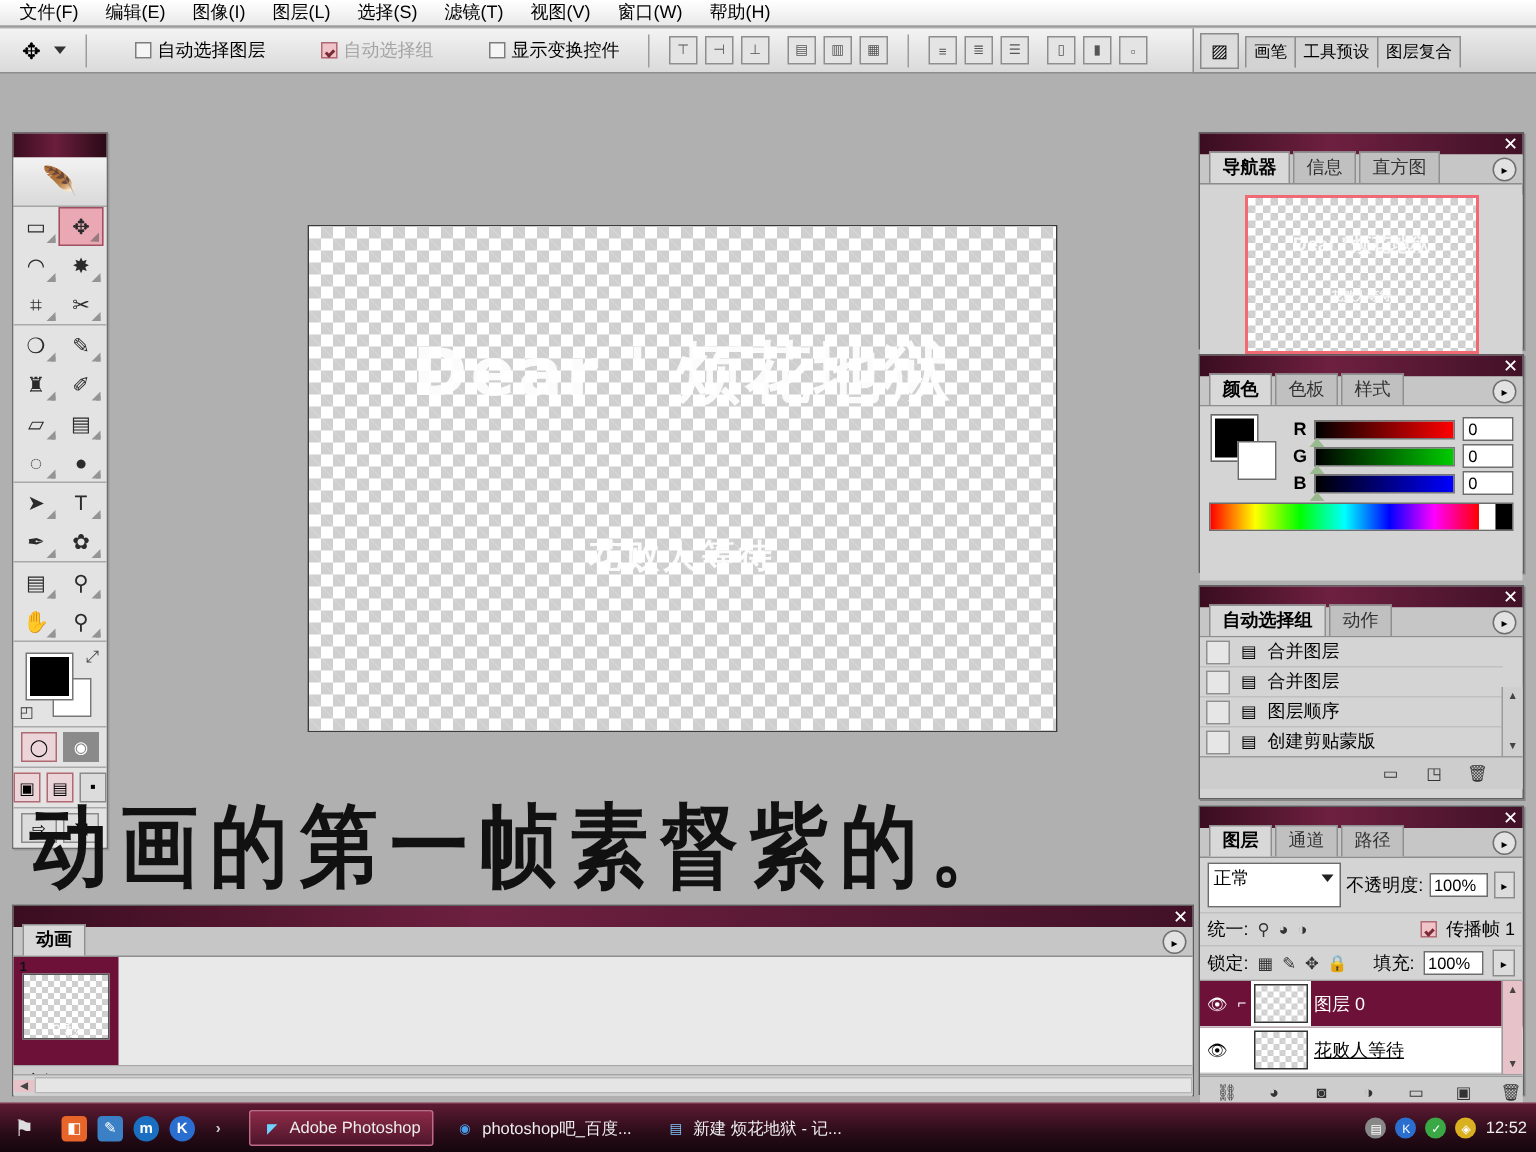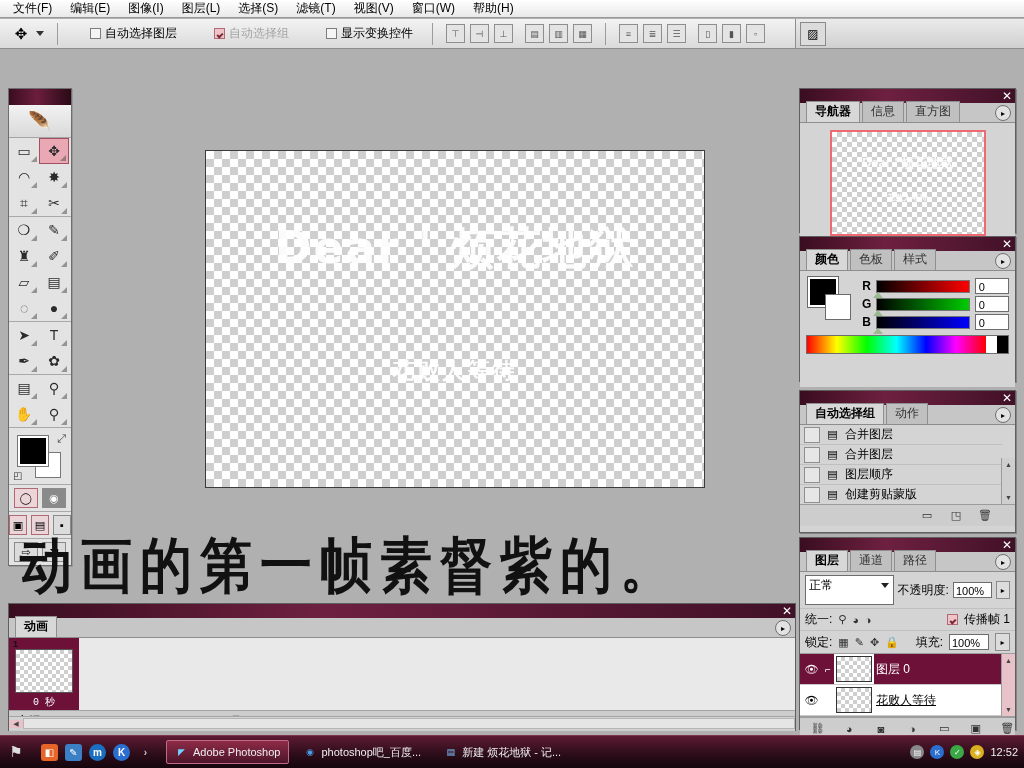--- a/index.html
+++ b/index.html
@@ -207,21 +207,21 @@
     background:#d4d4d4;border:1px solid #5f5f5f;box-sizing:border-box;}
   .anim-frames{height:72px;background:#e9e9e9;border-bottom:1px solid #a5a5a5;display:flex;}
   .frame{width:70px;height:72px;background:#6d1139;box-sizing:border-box;padding:2px;
     position:relative;color:#fff;}
   .frame-num{font-size:9px;font-weight:bold;color:#111;position:absolute;left:4px;top:1px;z-index:2;}
   .frame-thumb{margin:9px auto 0;width:56px;height:42px;border:1px solid #555;
     background-image:
       linear-gradient(45deg,#cfcfcf 25%,transparent 25%,transparent 75%,#cfcfcf 75%),
       linear-gradient(45deg,#cfcfcf 25%,transparent 25%,transparent 75%,#cfcfcf 75%);
     background-size:8px 8px;background-position:0 0,4px 4px;background-color:#fff;}
-  .frame-delay{position:absolute;left:0;right:0;bottom:1px;text-align:center;font-size:10px;color:#fff;font-family:Liberation Mono, monospace;}
+  .frame-delay{position:absolute;left:0;right:0;bottom:16px;text-align:center;font-size:10px;color:#fff;}
   .anim-foot{height:20px;background:#cdcdcd;display:flex;align-items:center;gap:9px;padding-left:6px;}
   .loop{width:54px;height:16px;background:#cdcdcd;border:none;font-size:12px;display:flex;
     align-items:center;justify-content:space-between;padding:0 2px;box-sizing:border-box;}
   .pb{font-size:11px;color:#444;width:16px;text-align:center;}
   .anim-scrollbar{position:absolute;left:0;right:0;bottom:0;height:13px;background:#d2d2d2;
     border-top:1px solid #a5a5a5;display:flex;align-items:center;}
   .asb-left{width:14px;text-align:center;font-size:7px;color:#444;}
   .asb-track{flex:1;height:11px;background:#e5e5e5;border:1px solid #b5b5b5;box-sizing:border-box;}
 
   
@@ -298,20 +298,25 @@
     </div>
     <div class="align-group">
       <div class="align-ico">▯</div>
       <div class="align-ico">▮</div>
       <div class="align-ico">▫</div>
     </div>
   </div>
 
   <div class="well">
     <div class="well-ico">▨</div>
+    <div class="well-tabs">
+      <div class="well-tab">画笔</div>
+      <div class="well-tab">工具预设</div>
+      <div class="well-tab">图层复合</div>
+    </div>
   </div>
 
   <div class="toolbox">
     <div class="tb-grip"></div>
     <div class="tb-logo">🪶</div>
     <div class="tb-grid">
       <div class="tool">▭</div>
       <div class="tool sel">✥</div>
       <div class="tool">◠</div>
       <div class="tool">✸</div>

